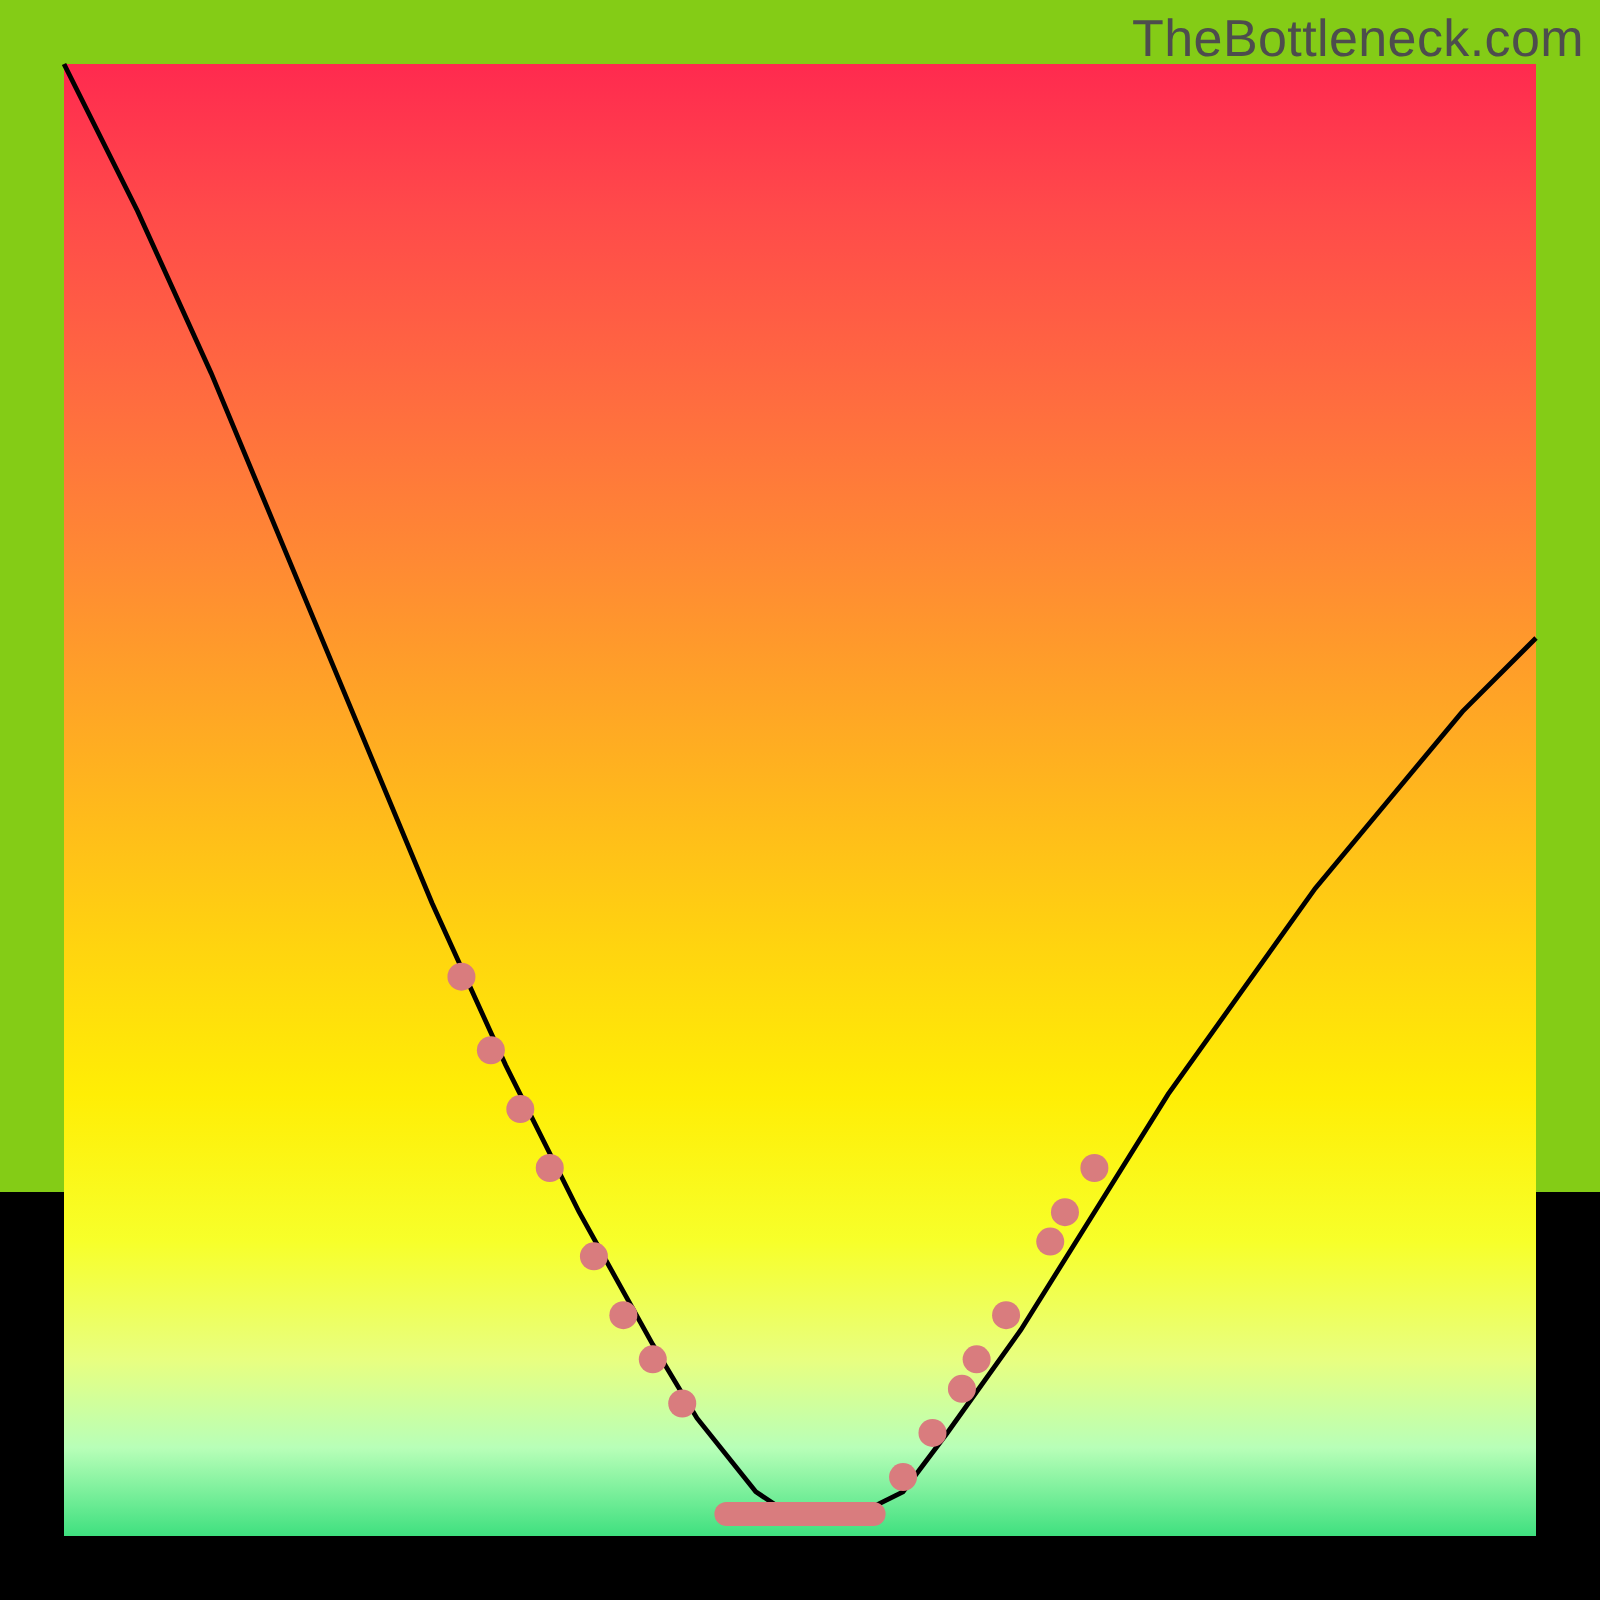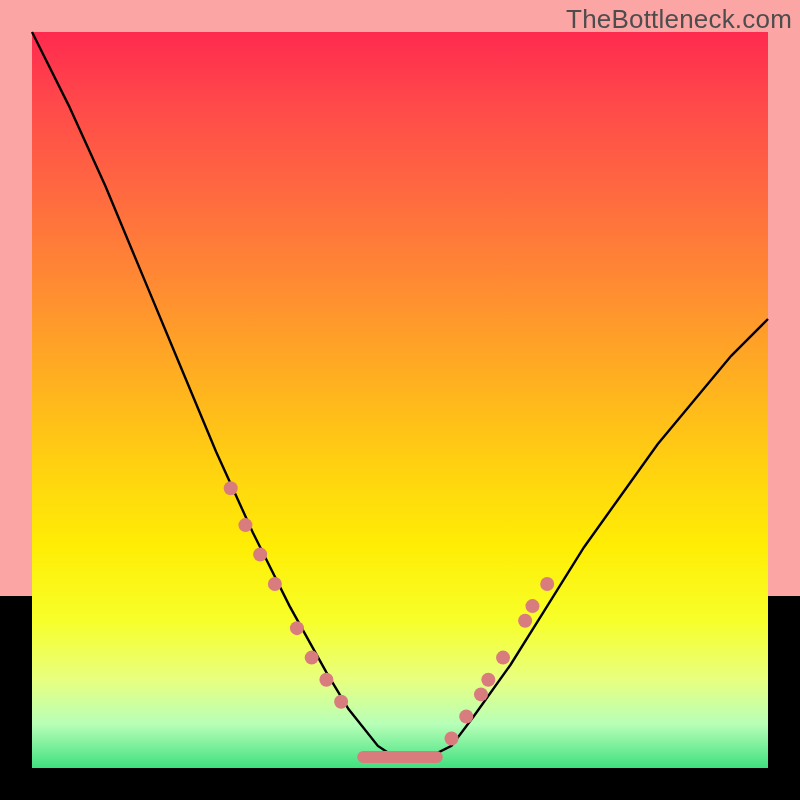--- a/index.html
+++ b/index.html
@@ -8,21 +8,21 @@
     width: 800px;
     height: 800px;
     overflow: hidden;
     background: #000;
     font-family: Arial, Helvetica, sans-serif;
   }
   .frame {
     position: relative;
     width: 800px;
     height: 596px;
-    background: #fca5a5;
+    background: #84cc16;
   }
   .watermark {
     position: absolute;
     top: 4px;
     right: 8px;
     color: #4d4d4d;
     font-size: 26px;
     font-weight: 500;
     letter-spacing: 0.2px;
     z-index: 10;

